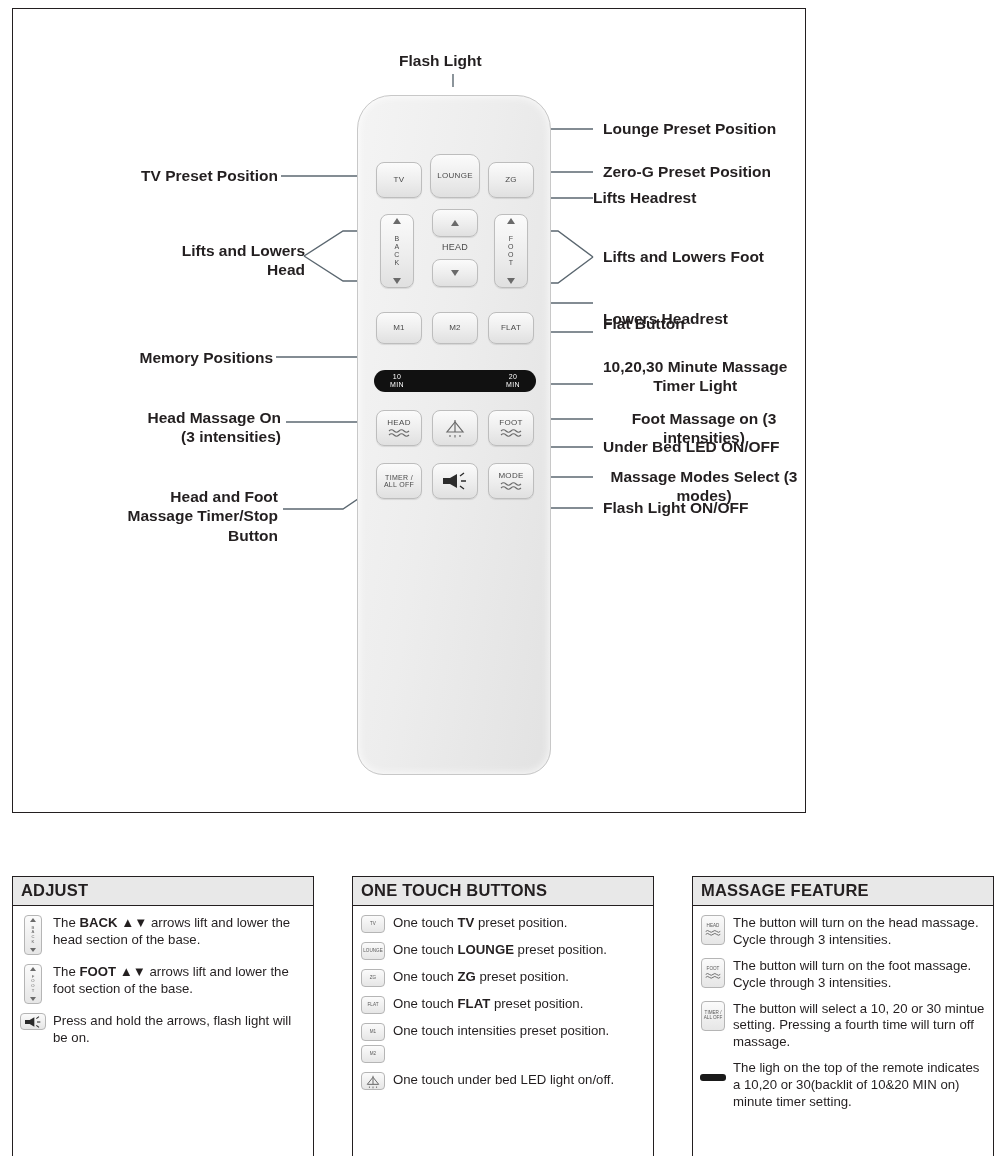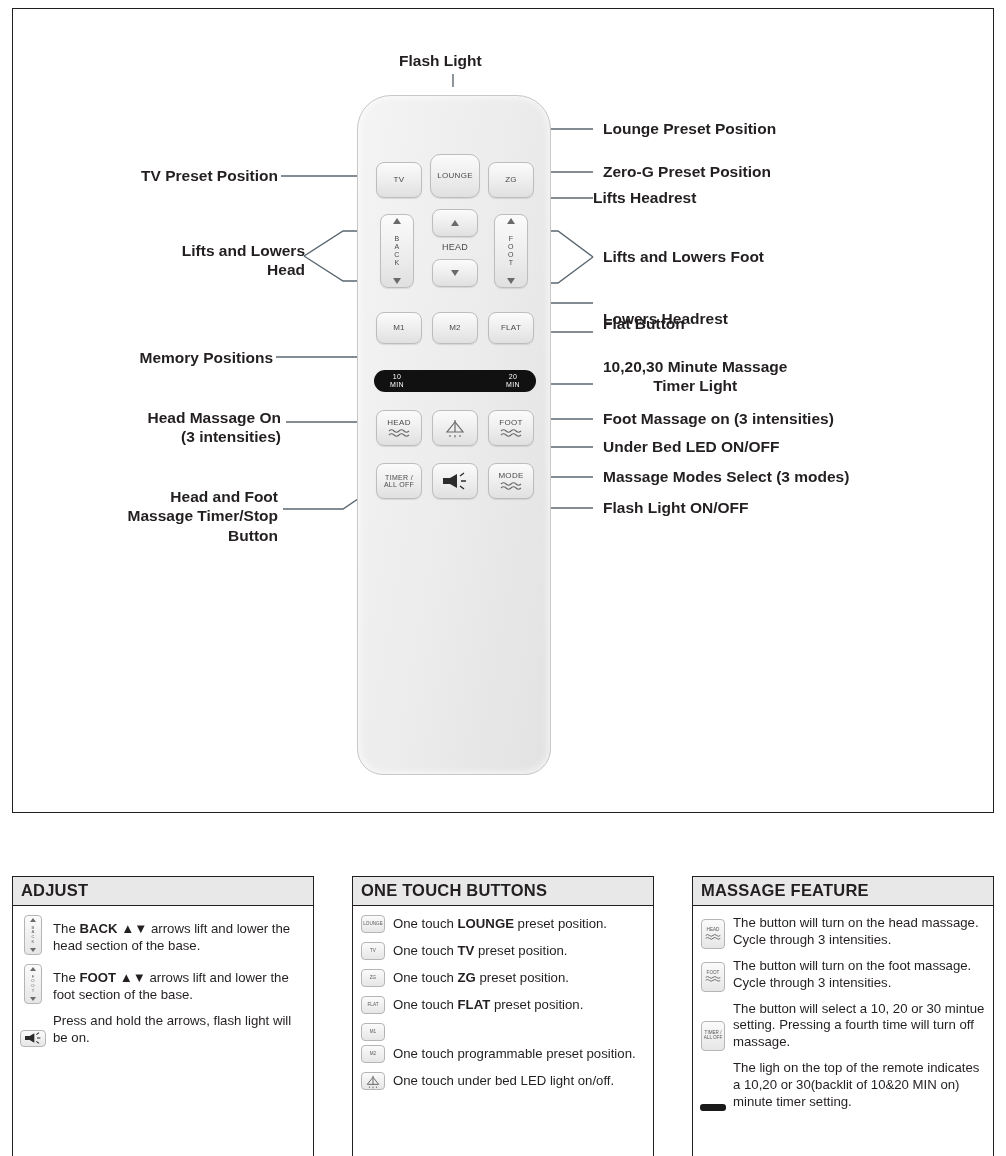--- a/index.html
+++ b/index.html
@@ -13,21 +13,21 @@
     width: 1006px;
     height: 1156px;
     overflow: hidden;
     background: #fff;
   }
 
   
   #diagram-panel {
     position: absolute;
     left: 12px; top: 8px;
-    width: 982px; height: 805px;
+    width: 794px; height: 805px;
     border: 1px solid #231f20;
     background: #fff;
   }
 
   
   #remote {
     position: absolute;
     left: 344px; top: 86px;
     width: 194px; height: 680px;
     background: linear-gradient(100deg,#f4f4f4 0%,#ededed 45%,#e2e2e2 100%);
@@ -136,21 +136,21 @@
     letter-spacing: .2px;
   }
   .legend-body {
     border: 1px solid #231f20;
     border-top: none;
     padding: 9px 7px 8px 7px;
     height: 262px;
   }
   .legend-row {
     display: flex;
-    align-items: flex-end;
+    align-items: flex-start;
     margin-bottom: 9px;
   }
   .legend-row .ic {
     flex: 0 0 auto;
     width: 26px;
     margin-right: 7px;
     display: flex; flex-direction: column; align-items: center;
   }
   .legend-row .tx {
     font-size: 13.2px;
@@ -395,30 +395,30 @@
 
     </div>
   </div>
 
   <div class="legend-col" id="col-2">
     <div class="legend-head">ONE TOUCH BUTTONS</div>
     <div class="legend-body">
 
       <div class="legend-row">
         <div class="ic">
+          <div class="chip">TV</div>
+        </div>
+        <div class="tx">One touch <b>TV</b> preset position.</div>
+      </div>
+
+      <div class="legend-row">
+        <div class="ic">
           <div class="chip">LOUNGE</div>
         </div>
         <div class="tx">One touch <b>LOUNGE</b> preset position.</div>
-      </div>
-
-      <div class="legend-row">
-        <div class="ic">
-          <div class="chip">TV</div>
-        </div>
-        <div class="tx">One touch <b>TV</b> preset position.</div>
       </div>
 
       <div class="legend-row">
         <div class="ic">
           <div class="chip">ZG</div>
         </div>
         <div class="tx">One touch <b>ZG</b> preset position.</div>
       </div>
 
       <div class="legend-row">
@@ -426,21 +426,21 @@
           <div class="chip">FLAT</div>
         </div>
         <div class="tx">One touch <b>FLAT</b> preset position.</div>
       </div>
 
       <div class="legend-row">
         <div class="ic">
           <div class="chip" style="margin-bottom:4px;">M1</div>
           <div class="chip">M2</div>
         </div>
-        <div class="tx">One touch programmable preset position.</div>
+        <div class="tx">One touch intensities preset position.</div>
       </div>
 
       <div class="legend-row">
         <div class="ic">
           <div class="chip">
             <svg width="20" height="15" viewBox="0 0 28 20">
               <path d="M14 4 L6 14 L22 14 Z" fill="none" stroke="#6a6a6a" stroke-width="1.4"></path>
               <path d="M14 2 L14 14" stroke="#6a6a6a" stroke-width="1.4"></path>
               <path d="M9 17 L9 19 M14 17 L14 19.5 M19 17 L19 19" stroke="#6a6a6a" stroke-width="1.3"></path>
             </svg>

